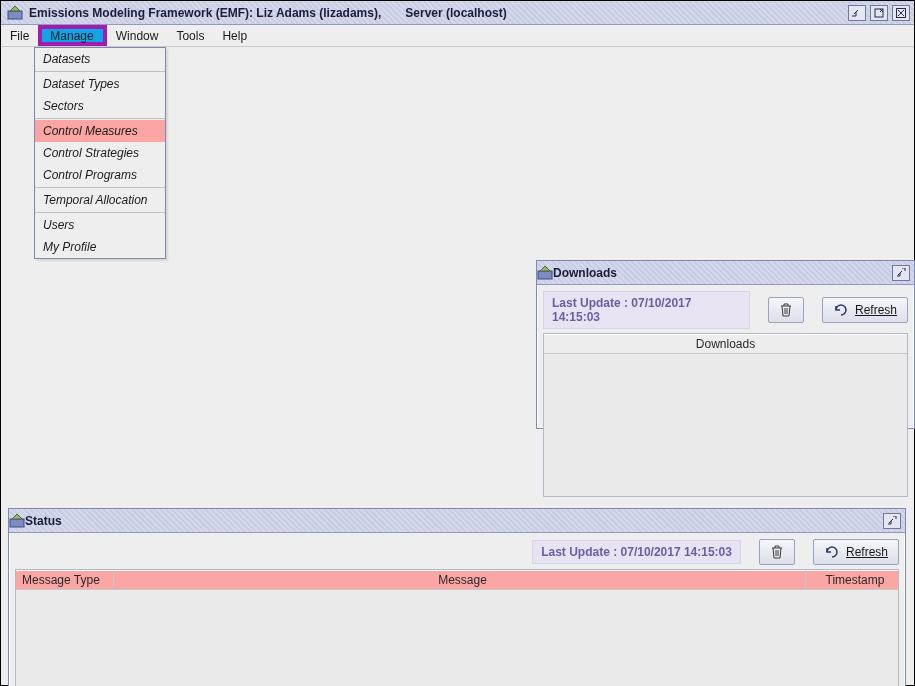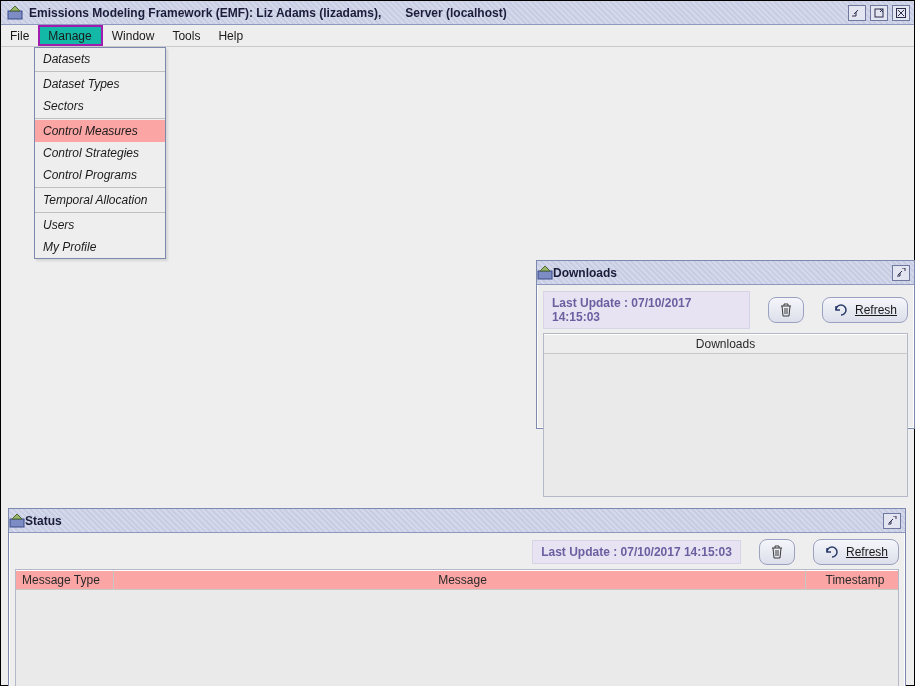--- a/index.html
+++ b/index.html
@@ -52,22 +52,22 @@
     border-bottom: 1px solid #c9c9c9;
     font-size: 12px;
     color: #1a1a1a;
   }
   .menubar .menuitem {
     padding: 0 9px;
     display:flex; align-items:center;
     cursor: pointer;
   }
   .menubar .menuitem.active {
-    background: #14b8a6;
-    border: 2px solid #a21caf;
+    background: #0ea5e9;
+    border: 4px solid #a21caf;
     padding-left: 8px;
   }
   
   .dropdown {
     position: absolute;
     top: 46px;
     left: 33px;
     width: 132px;
     background: #eeeeee;
     border: 1px solid #7e89b0;
@@ -133,21 +133,21 @@
   .tb-btn {
     height: 26px;
     border: 1px solid #9aa2c0;
     background: linear-gradient(#f5f6fb,#dcdfea);
     display:flex; align-items:center; justify-content:center;
     padding: 0 10px;
     cursor:pointer;
     font-size: 12px;
     color: #1a1a1a;
     gap: 6px;
-    border-radius: 8px;
+    border-radius: 2px;
   }
   .tb-btn.icon-only { padding: 0 8px; width: 36px; }
   .tb-btn .label-u { text-decoration: underline; }
   
   .downloads-window { top: 213px; left: 535px; width: 379px; height: 169px; }
   .downloads-body { border: 1px solid #b5b8c6; margin: 0 6px 6px 6px; height: 164px; background: #eaeaea; }
   .downloads-body .col-hdr {
     height: 20px; background: #ededed; border-bottom: 1px solid #c7c7c7;
     display:flex; align-items:center; justify-content:center;
     font-size: 12px; color: #2a2a2a;

